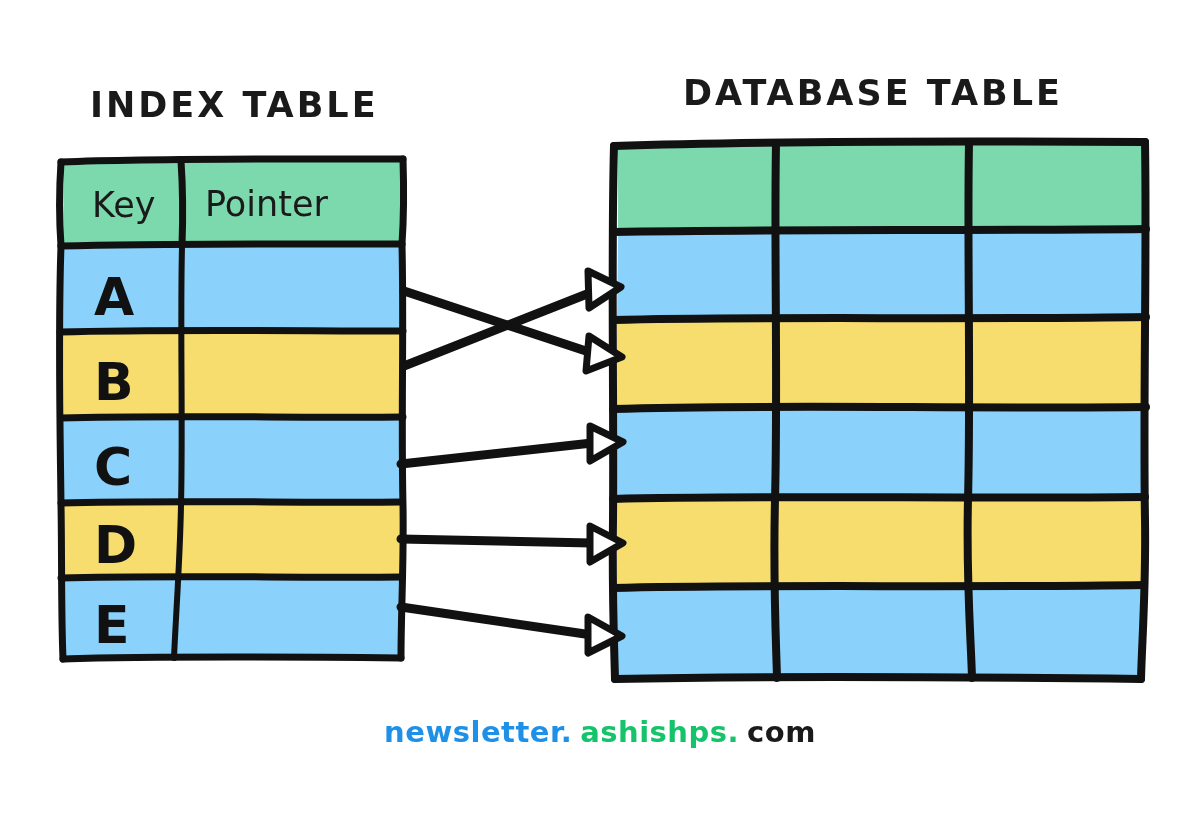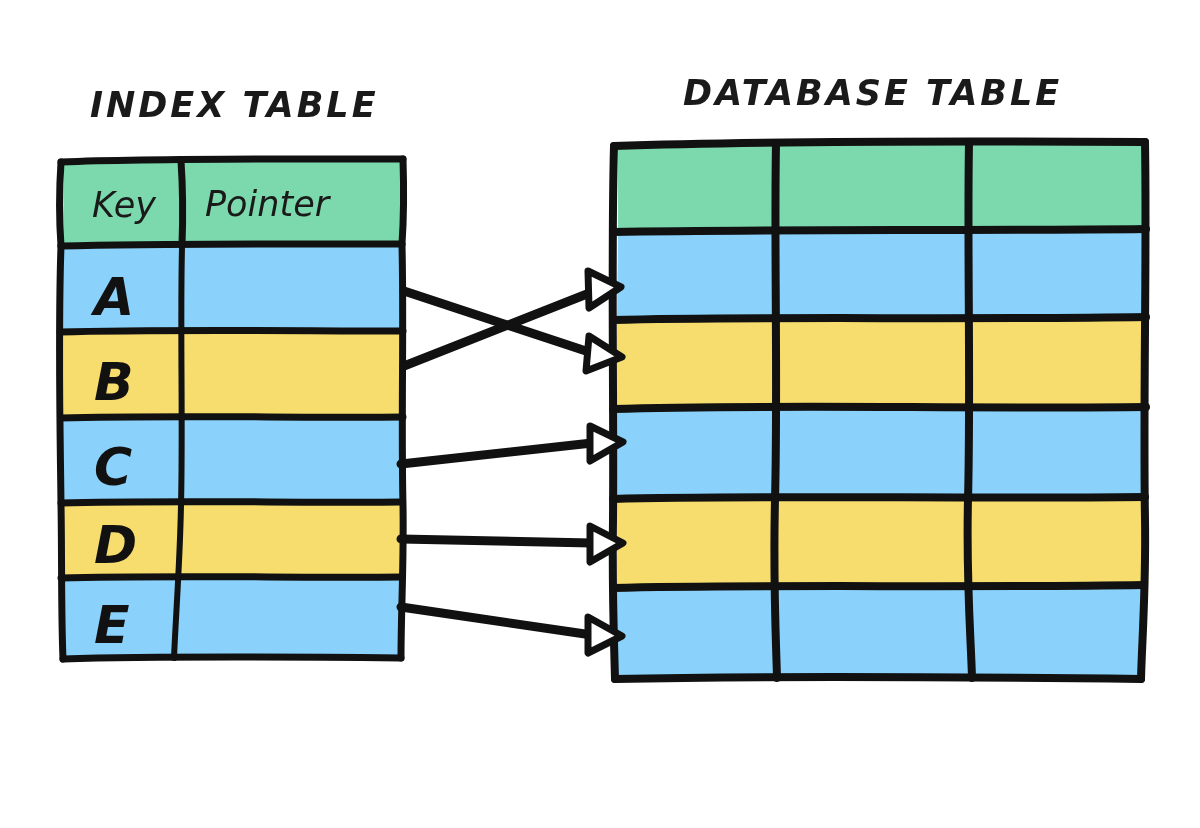--- a/index.html
+++ b/index.html
@@ -10,21 +10,20 @@
   }
   body {
     font-family: "DejaVu Sans", sans-serif;
   }
   #canvas {
     position: relative;
     width: 1200px;
     height: 828px;
     background: #ffffff;
     overflow: hidden;
-    font-style: italic;
   }
   .diagram-svg {
     position: absolute;
     top: 0;
     left: 0;
     width: 1200px;
     height: 828px;
   }
 
   
@@ -166,14 +165,17 @@
         <path d="M 590 526 L 623 543 L 590 562 Z" fill="#ffffff" stroke="#111111" stroke-width="7" stroke-linejoin="round"></path>
       </g>
 
       <g>
         <path d="M 401 607 L 592 635" fill="none" stroke="#111111" stroke-width="9" stroke-linecap="round"></path>
         <path d="M 588 617 L 622 636 L 588 653 Z" fill="#ffffff" stroke="#111111" stroke-width="7" stroke-linejoin="round"></path>
       </g>
     </g>
   </svg>
 
+  <div class="footer-wrap">
+    <span style="color:#1f90e8;">newsletter</span><span style="color:#1f90e8;">.</span><span style="display:inline-block;width:8px;"></span><span style="color:#15c46a;">ashishps</span><span style="color:#15c46a;">.</span><span style="display:inline-block;width:8px;"></span><span style="color:#1a1a1a;">com</span>
+  </div>
 
 </div>
 
 </body></html>

